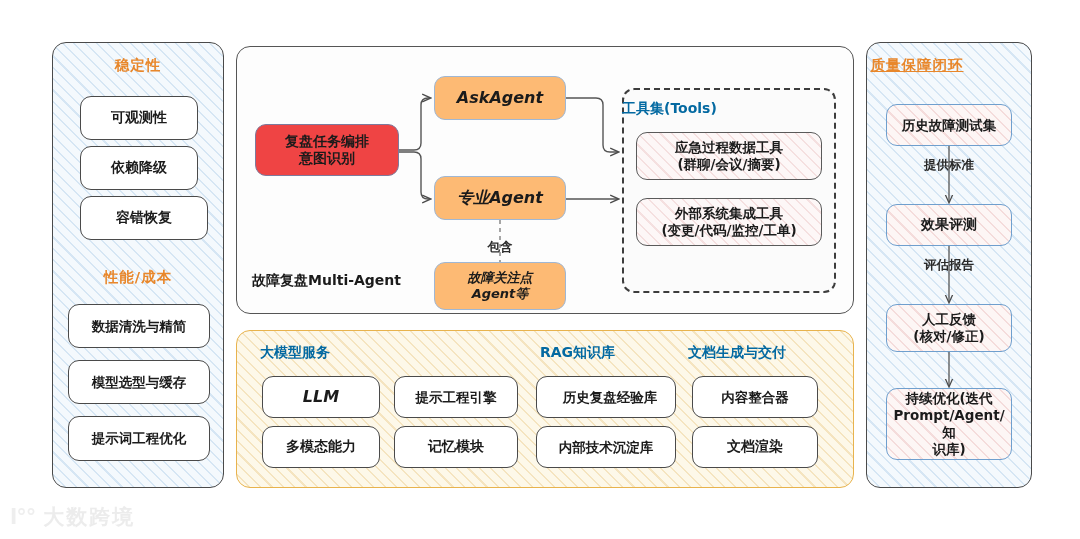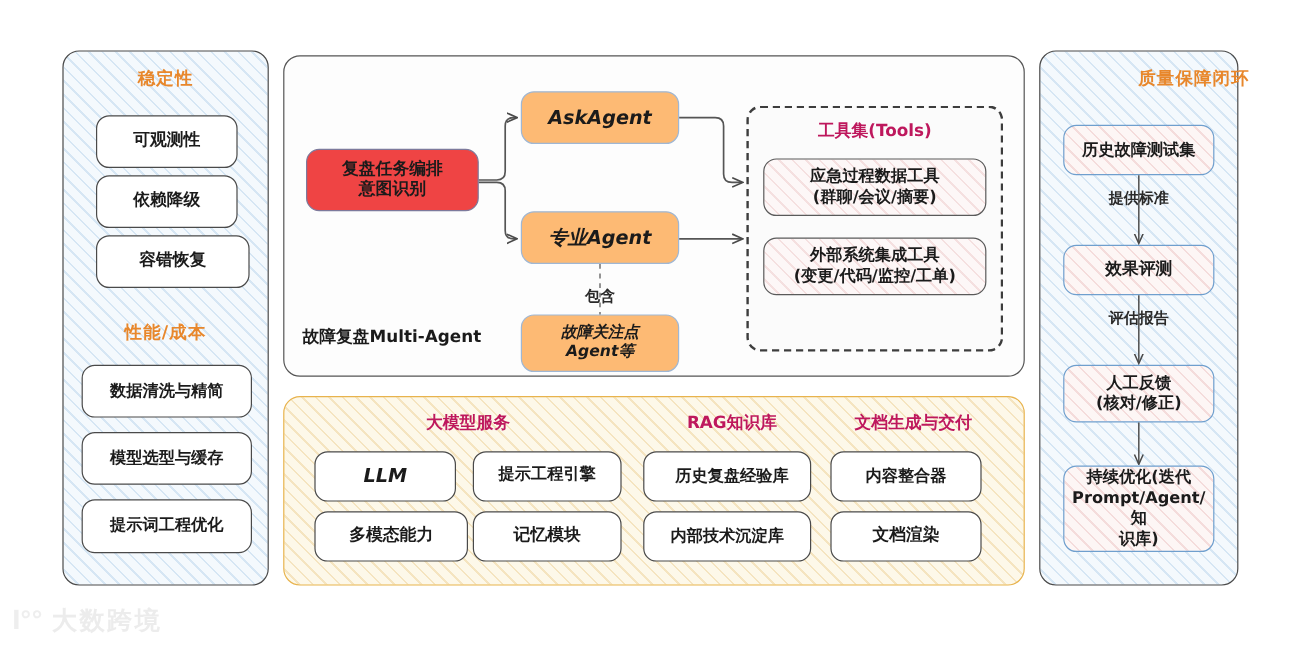--- a/index.html
+++ b/index.html
@@ -40,21 +40,21 @@
     border-radius:12px;
   }
 
   
   .sec-title{
     position:absolute;width:100%;text-align:center;
     color:#e8872b;font-weight:bold;font-size:14.5px;letter-spacing:1px;
     white-space:nowrap;
   }
   .grp-title{
-    position:absolute;text-align:center;color:#be185d;
+    position:absolute;text-align:left;color:#0369a1;
     font-size:14px;font-weight:bold;white-space:nowrap;
   }
 
   
   .node{
     position:absolute;box-sizing:border-box;border-radius:11px;
     display:flex;align-items:center;justify-content:center;text-align:center;
     font-size:14px;color:#1b1b1b;line-height:1.25;padding:2px 4px;
     white-space:pre-line;font-weight:600;
   }
@@ -146,34 +146,34 @@
   <div class="node node-tool" style="left:636px;top:198px;width:186px;height:48px;font-size:13.5px;">外部系统集成工具
 (变更/代码/监控/工单)</div>
 
   <div class="panel panel-yellow" style="left:236px;top:330px;width:618px;height:158px;"></div>
 
   <div class="grp-title" style="left:260px;top:344px;width:260px;">大模型服务</div>
   <div class="grp-title" style="left:540px;top:344px;width:140px;">RAG知识库</div>
   <div class="grp-title" style="left:688px;top:344px;width:146px;">文档生成与交付</div>
 
   <div class="node node-plain italic" style="left:262px;top:376px;width:118px;height:42px;font-size:16px;">LLM</div>
-  <div class="node node-plain" style="left:262px;top:426px;width:128px;height:42px;">多模态能力</div>
-
-  <div class="node node-plain" style="left:394px;top:376px;width:124px;height:42px;font-size:13.5px;font-family:Liberation Mono, monospace;">提示工程引擎</div>
+  <div class="node node-plain" style="left:262px;top:426px;width:118px;height:42px;">多模态能力</div>
+
+  <div class="node node-plain" style="left:394px;top:376px;width:124px;height:42px;font-size:13.5px;">提示工程引擎</div>
   <div class="node node-plain" style="left:394px;top:426px;width:124px;height:42px;">记忆模块</div>
 
   <div class="node node-plain" style="left:536px;top:376px;width:140px;height:42px;font-size:13.5px;padding-left:12px;">历史复盘经验库</div>
   <div class="node node-plain" style="left:536px;top:426px;width:140px;height:42px;font-size:13.5px;">内部技术沉淀库</div>
 
   <div class="node node-plain" style="left:692px;top:376px;width:126px;height:42px;font-size:13.5px;">内容整合器</div>
   <div class="node node-plain" style="left:692px;top:426px;width:126px;height:42px;">文档渲染</div>
 
   <div class="panel panel-blue" style="left:866px;top:42px;width:166px;height:446px;"></div>
 
-  <div class="sec-title" style="left:912px;top:56px;width:166px;">质量保障闭环</div>
+  <div class="sec-title" style="left:834px;top:56px;width:166px;text-decoration:underline;">质量保障闭环</div>
 
   <div class="node node-qa" style="left:886px;top:104px;width:126px;height:42px;font-size:13.5px;">历史故障测试集</div>
   <div class="edge-label" style="left:886px;top:157px;width:126px;">提供标准</div>
   <div class="node node-qa" style="left:886px;top:204px;width:126px;height:42px;">效果评测</div>
   <div class="edge-label" style="left:886px;top:257px;width:126px;">评估报告</div>
   <div class="node node-qa" style="left:886px;top:304px;width:126px;height:48px;font-size:13.5px;">人工反馈
 (核对/修正)</div>
   <div class="node node-qa" style="left:886px;top:388px;width:126px;height:72px;font-size:13.5px;">持续优化(迭代
 Prompt/Agent/知
 识库)</div>

